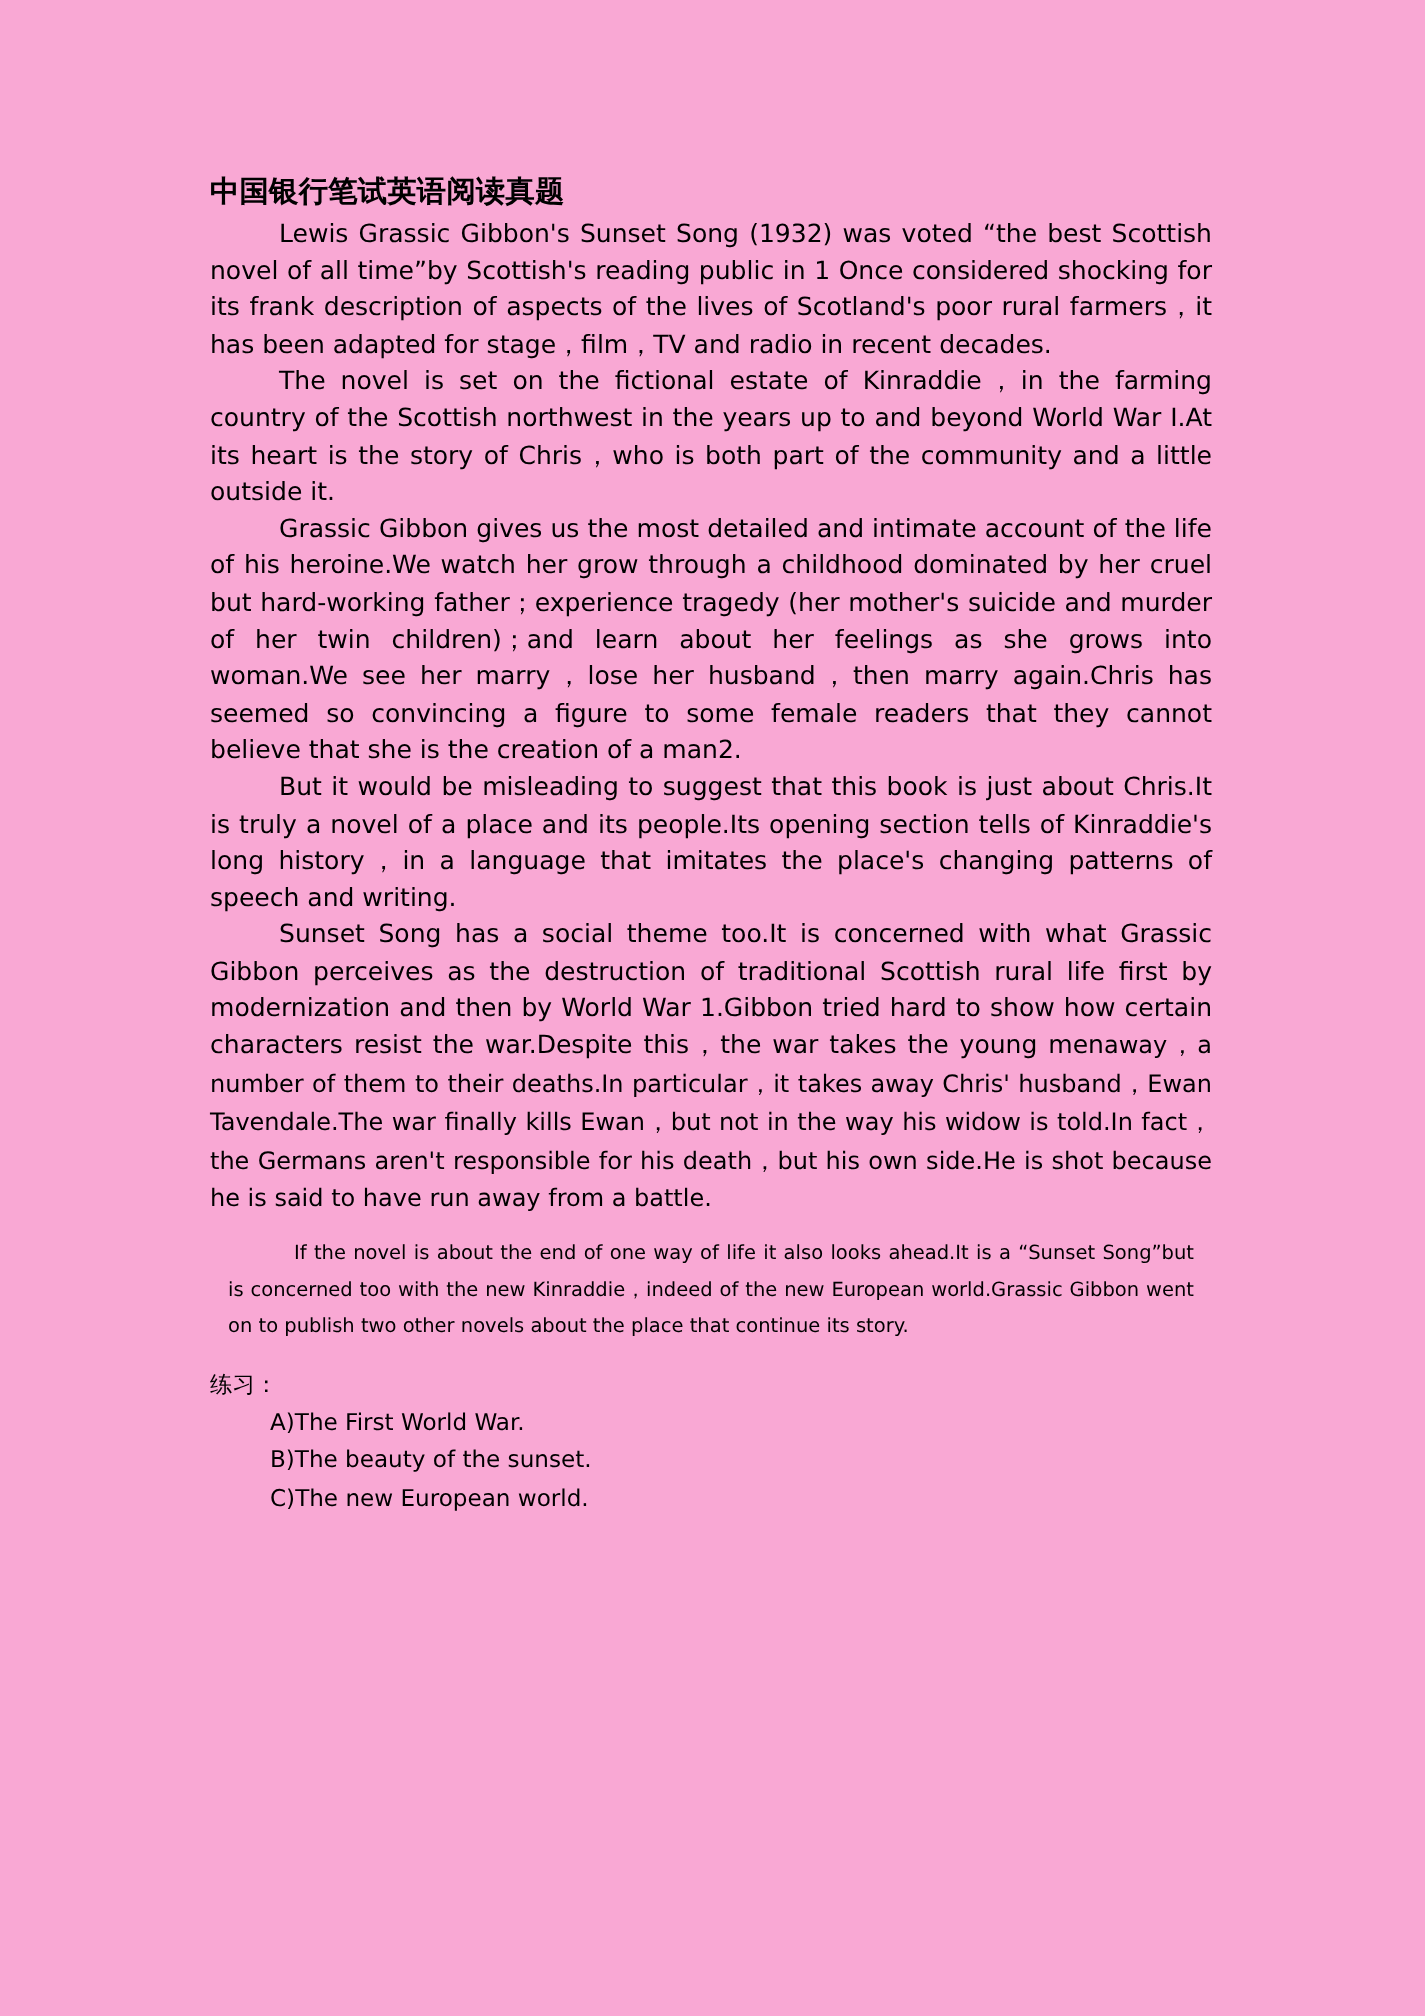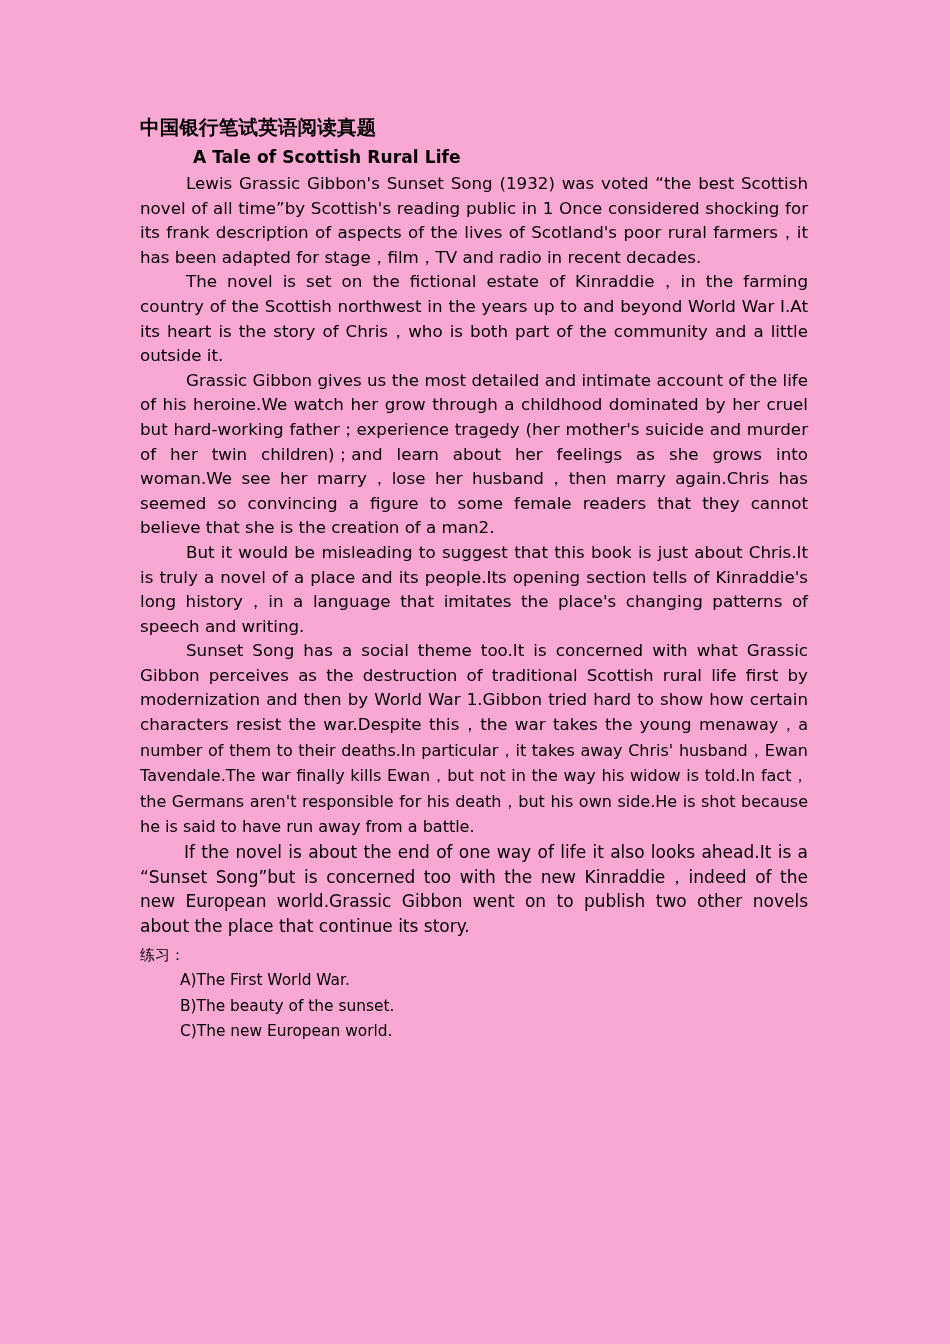--- a/index.html
+++ b/index.html
@@ -83,25 +83,25 @@
     text-indent: 44px;
   }
 
   
   .small-run {
     font-size: 16px;
   }
 
   p.body-small {
     font-family: "DejaVu Sans", sans-serif;
-    font-size: 17px;
+    font-size: 13px;
     line-height: 24.6px;
     text-align: justify;
     text-justify: inter-word;
-    margin: 0;
+    margin: 12px;
     text-indent: 0;
   }
   p.body-small.indent {
     text-indent: 44px;
   }
 
   .exercise-label {
     font-family: "DejaVu Serif", serif;
     font-size: 15px;
     line-height: 26px;
@@ -130,21 +130,20 @@
 </style>
 </head>
 <body>
 
 <div class="page">
   <div class="content">
 
     <h1 class="doc-title">中国银行笔试英语阅读真题</h1>
 
 
-    <h2 class="article-heading">A Tale of Scottish Rural Life</h2>
 
     <p class="body">Lewis Grassic Gibbon's Sunset Song (1932) was voted “the best Scottish novel of all time”by Scottish's reading public in 1 Once considered shocking for its frank description of aspects of the lives of Scotland's poor rural farmers，it has been adapted for stage，film，TV and radio in recent decades.</p>
 
     <p class="body">The novel is set on the fictional estate of Kinraddie，in the farming country of the Scottish northwest in the years up to and beyond World War I.At its heart is the story of Chris，who is both part of the community and a little outside it.</p>
 
     <p class="body">Grassic Gibbon gives us the most detailed and intimate account of the life of his heroine.We watch her grow through a childhood dominated by her cruel but hard-working father；experience tragedy (her mother's suicide and murder of her twin children)；and learn about her feelings as she grows into woman.We see her marry，lose her husband，then marry again.Chris has seemed so convincing a figure to some female readers that they cannot believe that she is the creation of a man2.</p>
 
     <p class="body">But it would be misleading to suggest that this book is just about Chris.It is truly a novel of a place and its people.Its opening section tells of Kinraddie's long history，in a language that imitates the place's changing patterns of speech and writing.</p>
 
 

